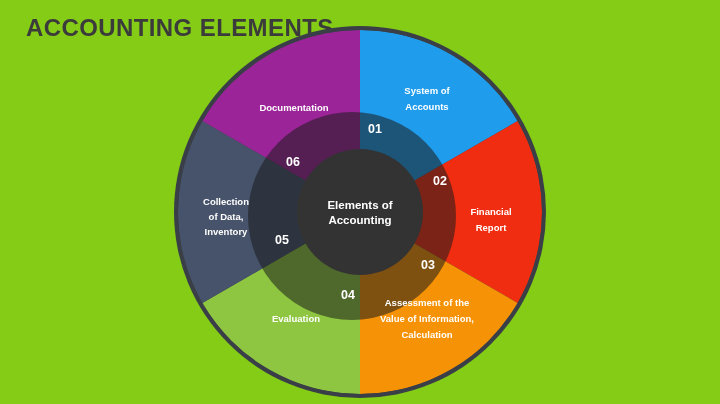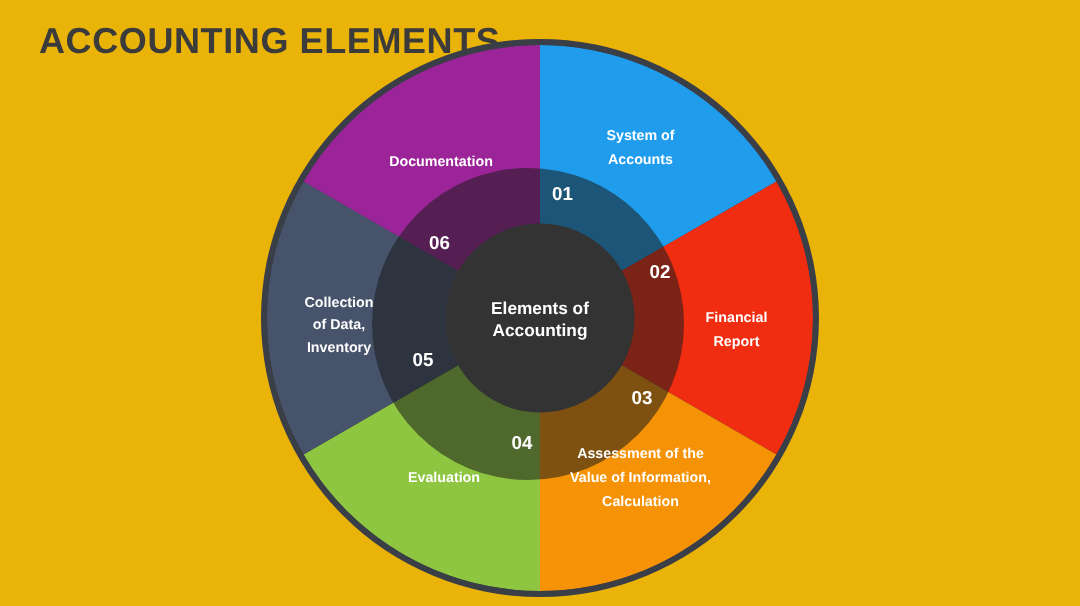--- a/index.html
+++ b/index.html
@@ -4,21 +4,21 @@
 <style>
   html, body {
     margin: 0;
     padding: 0;
     background: #ffffff;
   }
   #stage {
     position: relative;
     width: 720px;
     height: 404px;
-    background: #eab308;
+    background: #84cc16;
     overflow: hidden;
     font-family: "Liberation Sans", sans-serif;
   }
   #title {
     position: absolute;
     left: 26px;
     top: 14px;
     font-size: 24px;
     font-weight: bold;
     letter-spacing: 0.4px;

